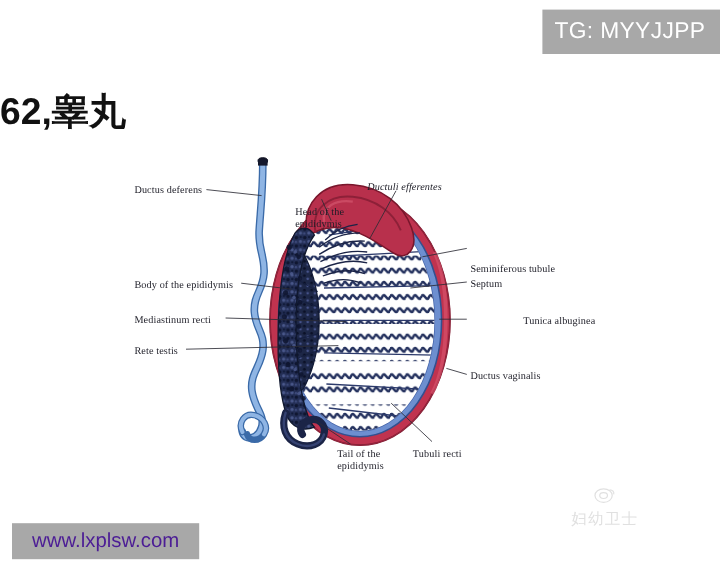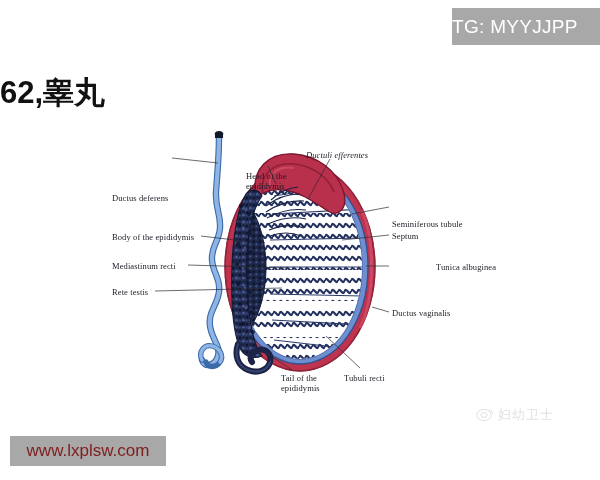--- a/index.html
+++ b/index.html
@@ -20,20 +20,21 @@
   #tg-watermark {
     position: absolute;
     left: 452px;
     top: 8px;
     width: 148px;
     height: 37px;
     background: #a8a8a8;
     display: flex;
     align-items: center;
     justify-content: flex-start;
+    padding-left: 10px;
     box-sizing: border-box;
   }
   #tg-watermark span {
     color: #ffffff;
     font-family: "Liberation Sans", sans-serif;
     font-size: 19px;
     letter-spacing: 0.3px;
     white-space: nowrap;
   }
   #site-watermark {
@@ -42,33 +43,34 @@
     top: 436px;
     width: 156px;
     height: 30px;
     background: #a8a8a8;
     display: flex;
     align-items: center;
     justify-content: center;
     box-sizing: border-box;
   }
   #site-watermark span {
-    color: #7f1d1d;
+    color: #4c1d95;
     font-family: "Liberation Sans", sans-serif;
     font-size: 17px;
     white-space: nowrap;
   }
   #weibo-watermark {
     position: absolute;
     left: 476px;
     top: 406px;
     display: flex;
     align-items: center;
     gap: 4px;
     opacity: 0.30;
+    flex-direction: column;
   }
   #weibo-watermark .wb-text {
     font-family: "Liberation Sans", sans-serif;
     font-size: 13px;
     color: #9a9a9a;
     letter-spacing: 1px;
     white-space: nowrap;
   }
   
   #diagram-title {
@@ -277,21 +279,21 @@
       <line x1="389" y1="266" x2="366" y2="266"></line>
       <line x1="389" y1="312" x2="372" y2="307"></line>
       <line x1="201" y1="236" x2="243" y2="241"></line>
       <line x1="188" y1="265" x2="288" y2="268"></line>
       <line x1="155" y1="291" x2="282" y2="288"></line>
       <line x1="292" y1="370" x2="262" y2="350"></line>
       <line x1="360" y1="368" x2="326" y2="336"></line>
     </g>
   </svg>
 
-  <div class="lbl left" style="left:112px; top:153px;margin-top:40px;">Ductus deferens</div>
+  <div class="lbl left" style="left:112px; top:153px;">Ductus deferens</div>
   <div class="lbl right" style="left:246px; top:143px;margin-top:28px;">Head of the
 epididymis</div>
   <div class="lbl right" style="left:306px; top:150px;font-style:italic;">Ductuli efferentes</div>
   <div class="lbl right" style="left:392px; top:219px;">Seminiferous tubule</div>
   <div class="lbl right" style="left:392px; top:231px;">Septum</div>
   <div class="lbl right" style="left:392px; top:262px;margin-left:44px;">Tunica albuginea</div>
   <div class="lbl right" style="left:392px; top:308px;">Ductus vaginalis</div>
   <div class="lbl left" style="left:112px; top:232px;">Body of the epididymis</div>
   <div class="lbl left" style="left:112px; top:261px;">Mediastinum recti</div>
   <div class="lbl left" style="left:112px; top:287px;">Rete testis</div>

